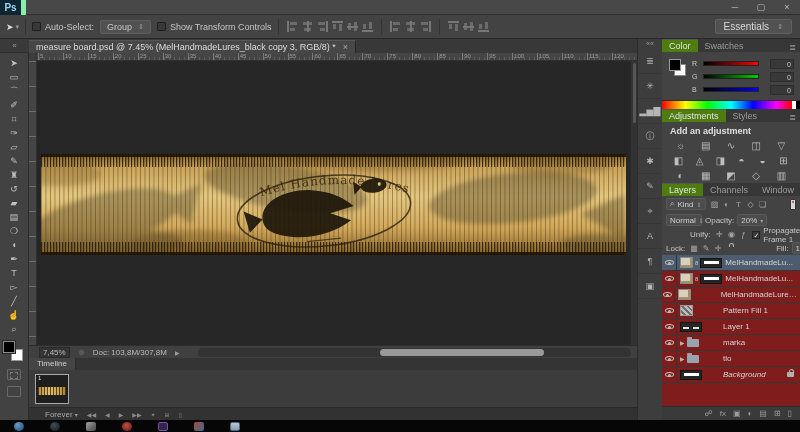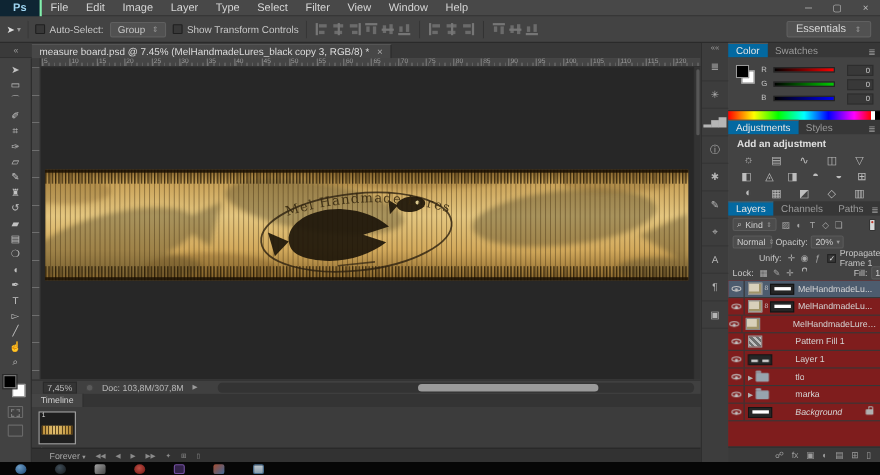--- a/index.html
+++ b/index.html
@@ -6,21 +6,21 @@
   html,body { width:800px; height:432px; }
   body {
     position:relative; background:#535353; overflow:hidden;
     font-family:"Liberation Sans", sans-serif; color:#cfcfcf;
     -webkit-font-smoothing:antialiased;
   }
   .abs { position:absolute; }
 
   
   #menubar { left:0; top:0; width:800px; height:15px; background:#484848; border-bottom:1px solid #2e2e2e; display:flex; align-items:center; }
-  #ps-logo { width:38px; height:15px; background:#0e2533; color:#9fd6f2; font-size:10px; font-weight:bold; display:flex; align-items:center; justify-content:center; border-right:2px solid #86efac; }
+  #ps-logo { width:26px; height:15px; background:#0e2533; color:#9fd6f2; font-size:10px; font-weight:bold; display:flex; align-items:center; justify-content:center; border-right:5px solid #86efac; }
   .menu-item { font-size:10px; color:#d6d6d6; padding:0 8px; line-height:15px; cursor:default; }
   #win-controls { margin-left:auto; display:flex; }
   .win-btn { width:26px; text-align:center; font-size:9px; color:#bdbdbd; line-height:15px; }
 
   
   #optionsbar { left:0; top:15px; width:800px; height:24px; background:#434343; border-bottom:1px solid #282828; display:flex; align-items:center; font-size:9px; color:#c6c6c6; padding-left:6px; }
   .ob-sep { width:1px; height:16px; background:#545454; border-right:1px solid #333; margin:0 6px; }
   .ob-toolicon { font-size:9px; color:#ddd; }
   .caret { font-size:7px; color:#9a9a9a; margin-left:2px; }
   .cb { width:9px; height:9px; background:#383838; border:1px solid #1f1f1f; border-radius:1px; margin-right:4px; display:inline-block; }
@@ -87,21 +87,21 @@
 
   
   #dock { left:637px; top:39px; width:25px; height:381px; background:#3d3d3d; border-left:1px solid #2b2b2b; display:flex; flex-direction:column; align-items:center; }
   #dock-collapse { font-size:7px; color:#9a9a9a; height:10px; line-height:10px; }
   .dock-ic { width:25px; height:25px; display:flex; align-items:center; justify-content:center; font-size:9px; color:#b5b5b5; border-bottom:1px solid #363636; }
 
   
   #panels { left:662px; top:39px; width:138px; height:381px; background:#434343; display:flex; flex-direction:column; }
   .ptabs { height:13px; background:#373737; display:flex; align-items:flex-end; font-size:9px; }
   .ptab { padding:1px 7px; color:#9a9a9a; }
-  .ptab.on { background:#0369a1; color:#e4e4e4; border-top:1px solid #575757; }
+  .ptab.on { background:#4d7c0f; color:#e4e4e4; border-top:1px solid #575757; }
   .pmenu { margin-left:auto; color:#9a9a9a; font-size:8px; padding-right:4px; }
 
   
   #color-body { position:relative; height:46px; padding:5px 6px 0 30px; }
   #cw { position:absolute; left:7px; top:7px; width:20px; height:20px; }
   #cw .b { position:absolute; left:5px; top:5px; width:12px; height:12px; background:#fff; border:1px solid #888; }
   #cw .f { position:absolute; left:0; top:0; width:12px; height:12px; background:#000; border:1px solid #9a9a9a; }
   .chan { display:flex; align-items:center; gap:4px; height:13px; }
   .chan .lbl { font-size:7px; color:#c8c8c8; width:7px; }
   .chan .bar { width:56px; height:5px; border:1px solid #222; }
@@ -168,33 +168,20 @@
   .tb4{background:radial-gradient(circle at 45% 40%,#e05a50,#7c1510);border-radius:50%;}
   .tb5{background:#3c2a58;border:1px solid #8a5fc0;}
   .tb6{background:linear-gradient(135deg,#c05a3a,#4a78b0);}
   .tb7{background:linear-gradient(#dfeaf2,#9fb8cc);border:1px solid #5580a8;}
 </style>
 </head>
 <body>
 
 <div id="menubar" class="abs">
   <div id="ps-logo">Ps</div>
-  <div style="display:flex;">
-
-  <span class="menu-item">File</span>
-      <span class="menu-item">Edit</span>
-      <span class="menu-item">Image</span>
-      <span class="menu-item">Layer</span>
-      <span class="menu-item">Type</span>
-      <span class="menu-item">Select</span>
-      <span class="menu-item">Filter</span>
-      <span class="menu-item">View</span>
-      <span class="menu-item">Window</span>
-      <span class="menu-item">Help</span>
-    </div>
   <div id="win-controls">
     <span class="win-btn">─</span>
     <span class="win-btn">▢</span>
     <span class="win-btn">×</span>
   </div>
 </div>
 
 <div id="optionsbar" class="abs">
   <span class="ob-toolicon">➤</span>
   <span class="caret">▾</span>
@@ -527,21 +514,21 @@
       <span class="adj-ic"><span>▦</span></span>
       <span class="adj-ic"><span>◩</span></span>
       <span class="adj-ic"><span>◇</span></span>
       <span class="adj-ic"><span>▥</span></span>
     </div>
 
   <div id="layers-panel">
     <div class="ptabs">
       <span class="ptab on">Layers</span>
       <span class="ptab">Channels</span>
-      <span class="ptab">Paths</span>
+      <span class="ptab">Window</span>
       <span class="pmenu">≣</span>
     </div>
     <div class="lrow">
       <span class="box">
         <span>⌕</span>
         <span>Kind</span>
         <span class="dd2">⇕</span>
       </span>
       <span style="display:inline-flex;">
 
@@ -657,33 +644,33 @@
         </div>
         <div class="layer-row" data-type="group" data-selected="false">
           <span class="eye-cell">
             <span class="eye"></span>
           </span>
           <span class="thumb-cell">
             <span class="tri">▶</span>
             <span class="folder"></span>
 
           </span>
-          <span class="lname">tlo</span>
+          <span class="lname">marka</span>
 
         </div>
         <div class="layer-row" data-type="group" data-selected="false">
           <span class="eye-cell">
             <span class="eye"></span>
           </span>
           <span class="thumb-cell">
             <span class="tri">▶</span>
             <span class="folder"></span>
 
           </span>
-          <span class="lname">marka</span>
+          <span class="lname">tlo</span>
 
         </div>
         <div class="layer-row" data-type="background" data-selected="false">
           <span class="eye-cell">
             <span class="eye"></span>
           </span>
           <span class="thumb-cell">
 
             <span class="t-bar"></span>
 

